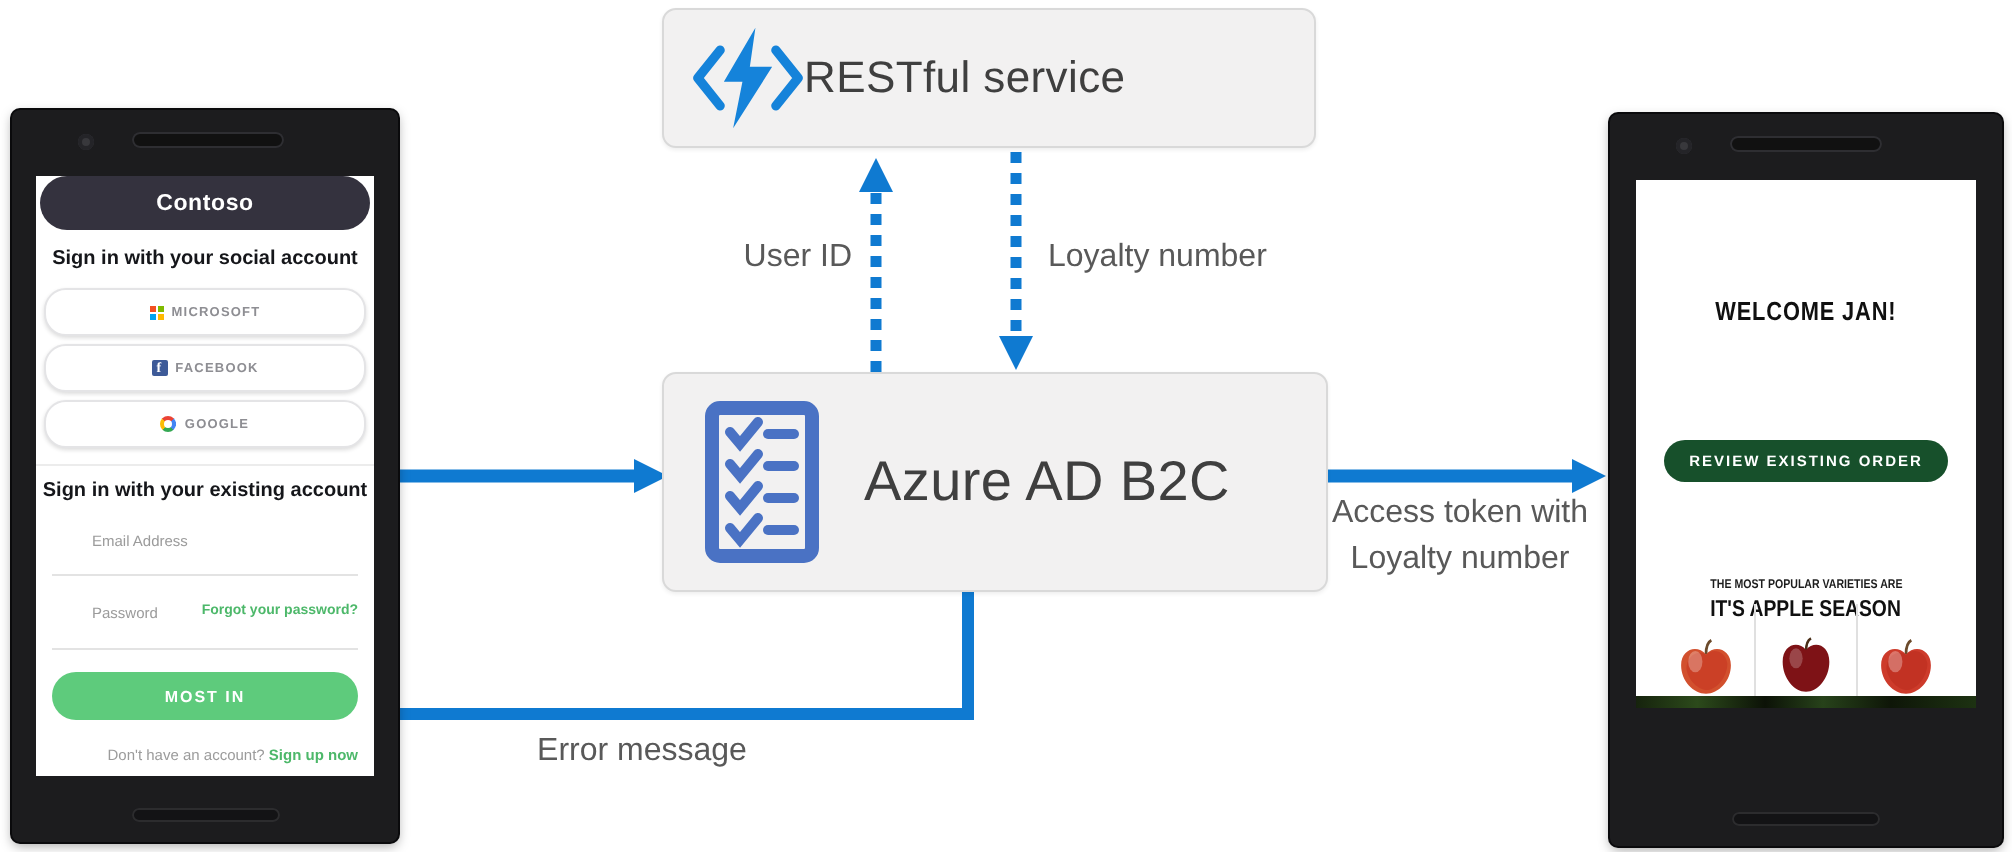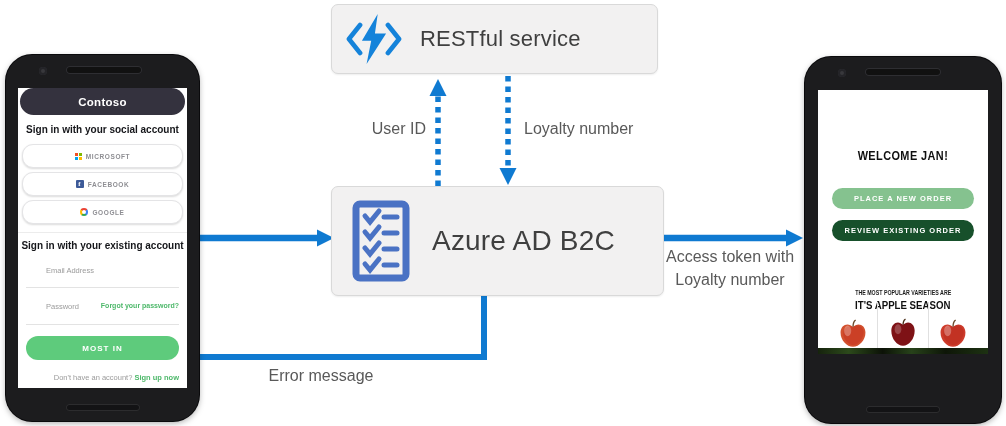--- a/index.html
+++ b/index.html
@@ -15,29 +15,29 @@
   .ah { fill:var(--arrow-blue); }
   
   .lbl { position:absolute; color:var(--label-text); font-size:16px; }
   .lbl-user-id { left:338px; top:120px; width:88px; text-align:right; }
   .lbl-loyalty { left:524px; top:120px; }
   .lbl-token  { left:648px; top:245px; width:164px; text-align:center; line-height:23px; }
   .lbl-error  { left:240px; top:367px; width:162px; text-align:center; }
   
   .box { position:absolute; background:var(--box-bg); border:1px solid var(--box-border);
          border-radius:7px; display:flex; align-items:center; box-shadow:0 1px 2px rgba(0,0,0,.07); }
-  .box-restful { left:331px; top:4px;   width:311px; height:68px;  padding-left:14px; gap:18px; }
+  .box-restful { left:331px; top:4px;   width:311px; height:68px;  padding-left:14px; }
   .box-b2c     { left:331px; top:186px; width:311px; height:108px; padding-left:20px; gap:22px; }
   .box-title { font-size:22px; color:var(--box-text); letter-spacing:.2px; }
   .box-b2c .box-title { font-size:28px; }
   .fn-stroke  { stroke:var(--function-icon-blue); fill:none; }
   .fn-fill    { fill:var(--function-icon-blue); }
   .b2c-stroke { stroke:var(--b2c-icon-blue); fill:none; }
   
-  .phone { position:absolute; background:var(--phone-body); border-radius:26px;
+  .phone { position:absolute; background:var(--phone-body); border-radius:4px;
            box-shadow:0 0 0 1px #0a0a0c, 0 2px 6px rgba(0,0,0,.35); }
   .phone-left  { left:6px;   top:55px; width:193px; height:366px; }
   .phone-right { left:805px; top:57px; width:196px; height:366px; }
   .cam { position:absolute; left:33px; top:12px; width:8px; height:8px; border-radius:50%;
          background:#38383c; box-shadow:inset 0 0 0 2px #242428; }
   .spk { position:absolute; left:60px; top:11px; width:76px; height:8px; border-radius:5px;
          background:#111; box-shadow:inset 0 0 0 1px #2e2e32; }
   .spk-b { position:absolute; bottom:10px; left:50%; transform:translateX(-50%); width:74px; height:7px;
            border-radius:4px; background:#131315; box-shadow:inset 0 0 0 1px #2c2c2e; }
   .screen { position:absolute; left:12px; top:33px; background:#fff; overflow:hidden; }
@@ -198,21 +198,20 @@
       <div class="signup-row"><span>Don't have an account? </span><span class="signup-link">Sign up now</span></div>
     </div>
     <div class="spk-b"></div>
   </div>
 
   <div class="phone phone-right">
     <div class="cam"></div>
     <div class="spk"></div>
     <div class="screen screen-right">
       <div class="welcome"><span class="cond">WELCOME JAN!</span></div>
-      <div class="order-btn btn-place">PLACE A NEW ORDER</div>
       <div class="order-btn btn-review">REVIEW EXISTING ORDER</div>
       <div class="apple-head"><span class="cond">IT'S APPLE SEASON</span></div>
       <div class="apple-sub"><span class="cond">THE MOST POPULAR VARIETIES ARE</span></div>
       <div class="apple-row">
         <div class="apple-col">
           <svg width="32" height="31" viewBox="0 0 36 34">
             <path d="M18 10 C18 5 19 3 21 2" stroke="#6b4a2b" stroke-width="1.6" fill="none"></path>
             <path d="M18 10 C23 4 32 7 32 16 C32 25 25 32 18 32 C11 32 4 25 4 16 C4 7 13 4 18 10 Z" fill="#d2502e"></path>
             <path d="M18 10 C22 6 29 8 30 15 C30 22 25 29 19 30 C14 30 8 25 7 18 C7 11 13 7 18 10 Z" fill="#c43320" opacity=".55"></path>
             <ellipse cx="12" cy="14" rx="4" ry="6" fill="#ffffff" opacity=".28"></ellipse>

